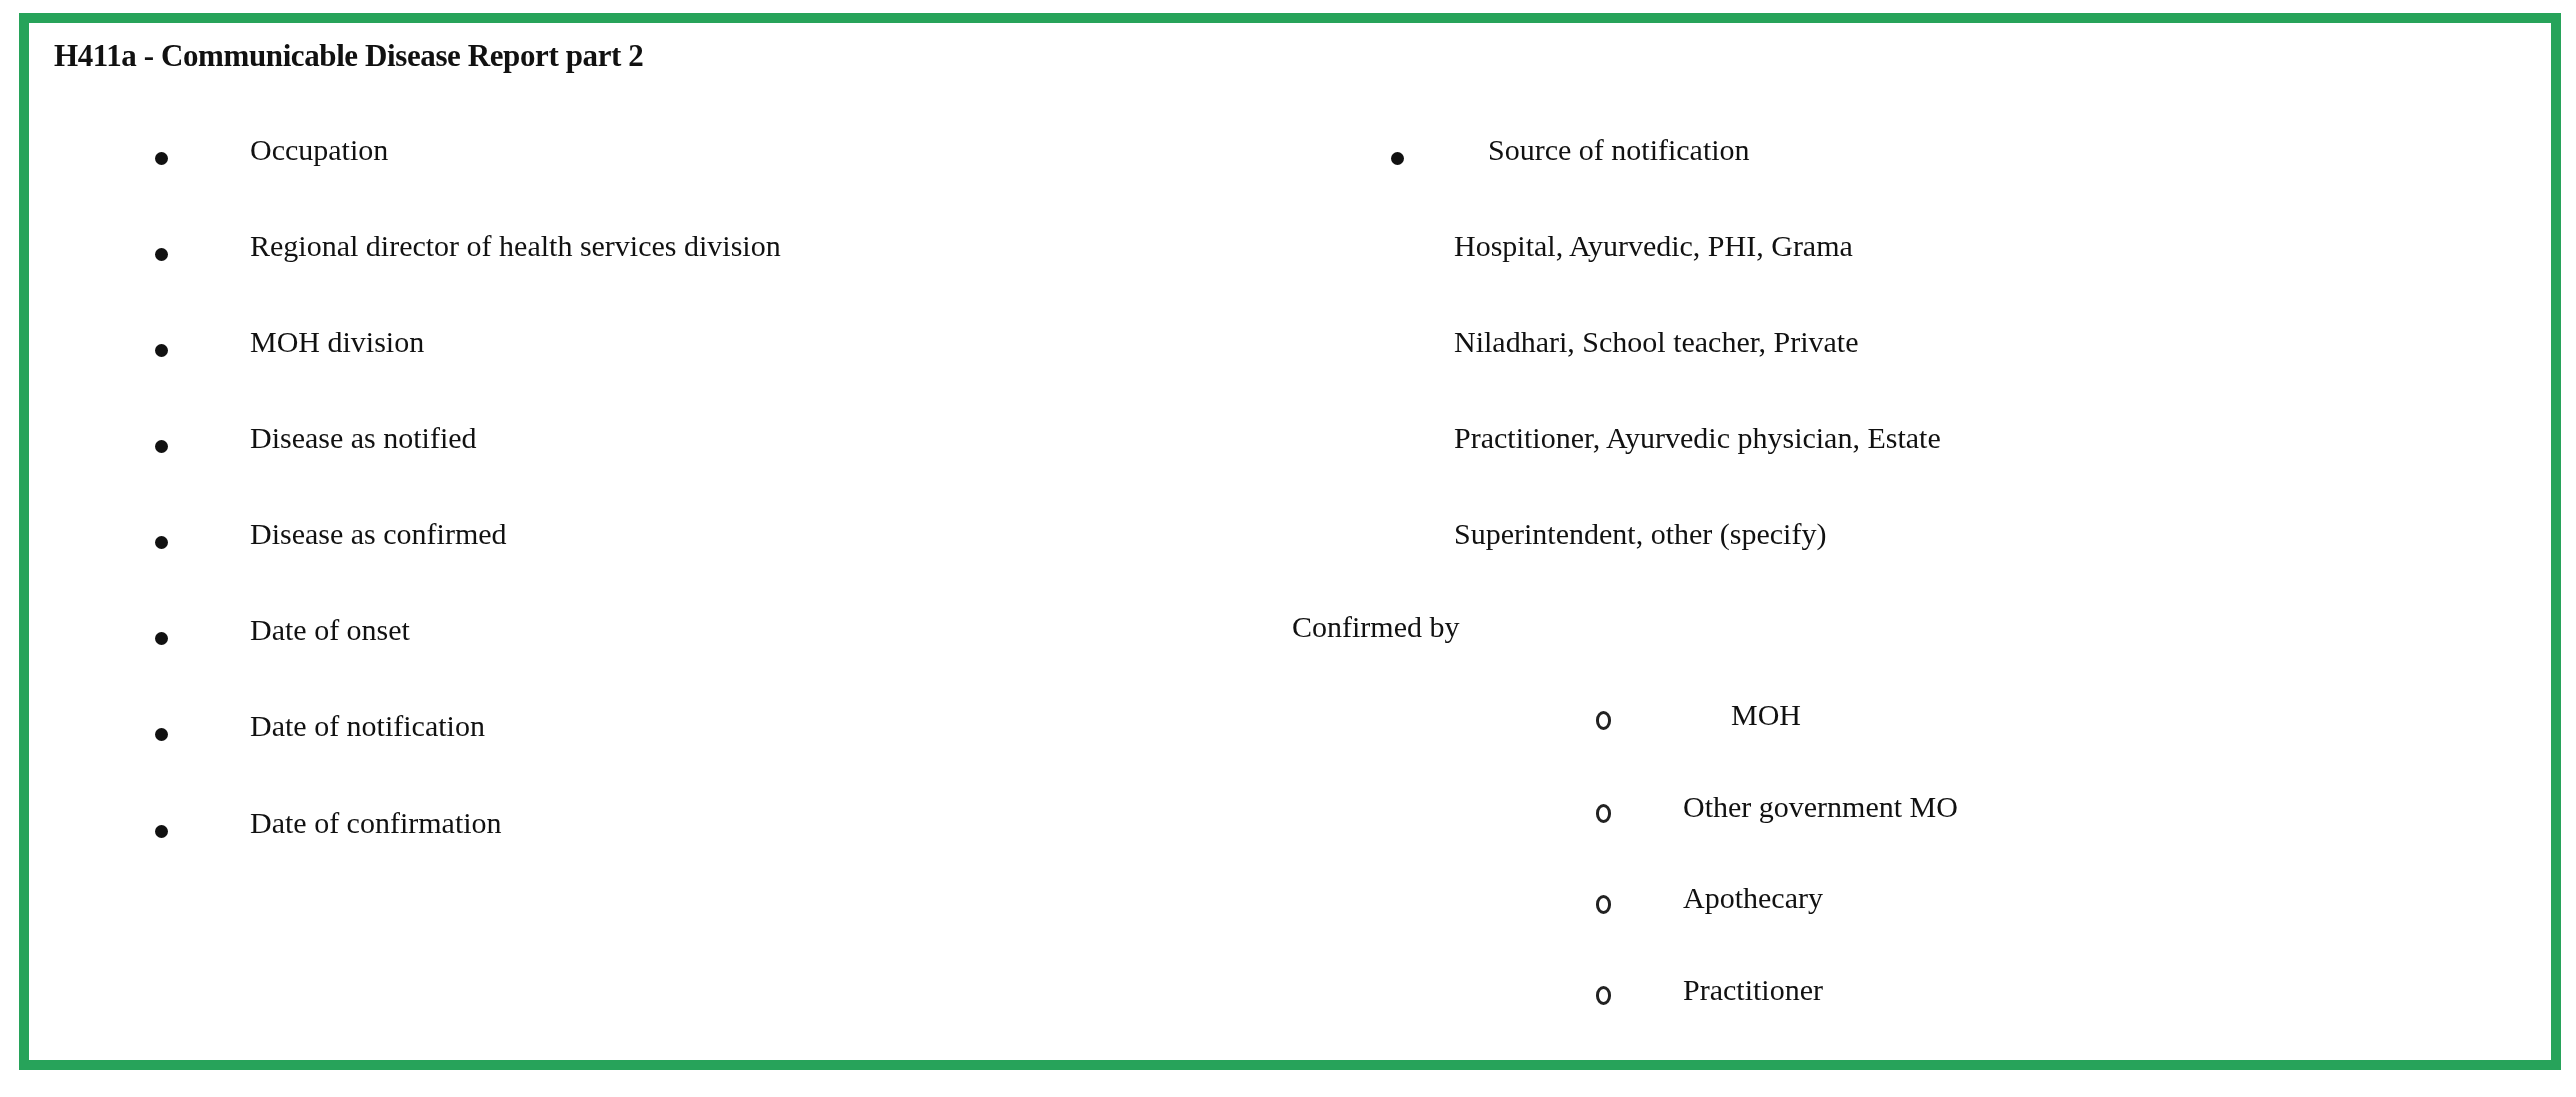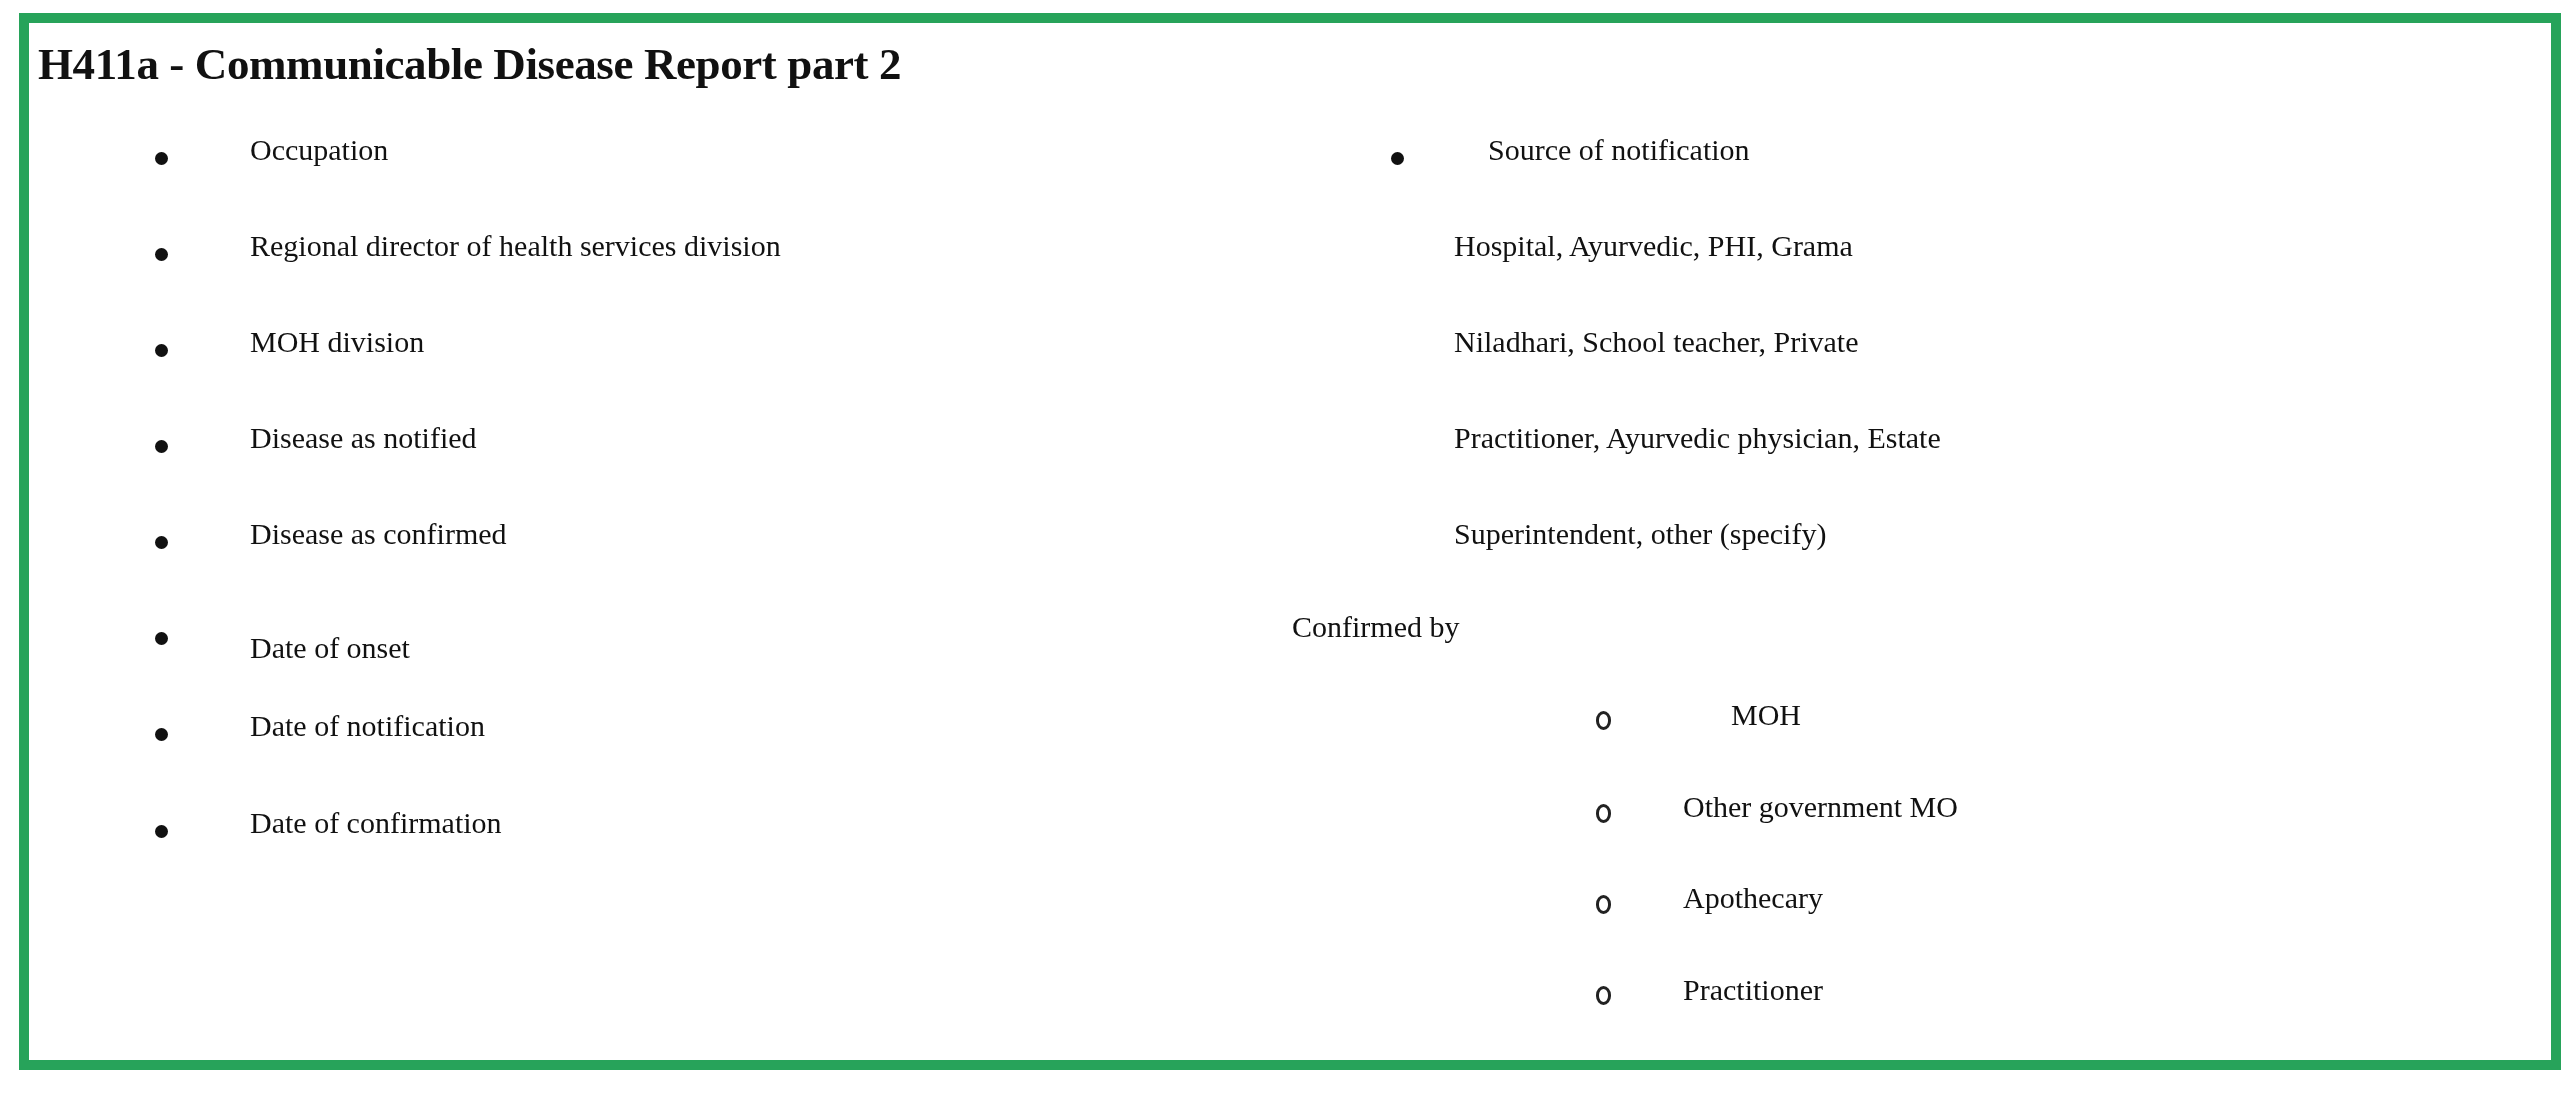--- a/index.html
+++ b/index.html
@@ -1,20 +1,20 @@
 <!DOCTYPE html>
 <html style="font-size:12.3px"><head>
 <meta charset="utf-8">
 <style>
   html, body { margin:0; padding:0; background:#ffffff; }
   body { width:2576px; height:1098px; position:relative; overflow:hidden;
          font-family:"Liberation Serif","DejaVu Serif",serif; color:#111; }
   .frame { position:absolute; left:19px; top:13px; width:2522px; height:1037px;
            border:10.8px solid #27a35a; box-sizing:content-box; }
-  .title { position:absolute; left:38px; top:38px; font-size:45px; font-weight:bold;
+  .title { position:absolute; left:54px; top:38px; font-size:31px; font-weight:bold;
            white-space:nowrap; letter-spacing:-0.4px; }
   .row { position:absolute; font-size:30px; white-space:nowrap; line-height:1; }
   .dot { position:absolute; width:13px; height:13px; border-radius:50%; background:#111; }
   .ring { position:absolute; width:15.4px; height:18.5px; border-radius:50%; border:3.1px solid #222; box-sizing:border-box; }
 </style>
 </head>
 <body>
 
 <div class="frame"></div>
 
@@ -30,21 +30,21 @@
   <div class="dot" style="left:155px; top:344px;"></div>
   <div class="row" style="left:250px; top:327px;">MOH division</div>
 
   <div class="dot" style="left:155px; top:440px;"></div>
   <div class="row" style="left:250px; top:423px;">Disease as notified</div>
 
   <div class="dot" style="left:155px; top:536px;"></div>
   <div class="row" style="left:250px; top:519px;">Disease as confirmed</div>
 
   <div class="dot" style="left:155px; top:632px;"></div>
-  <div class="row" style="left:250px; top:633px;">Date of onset</div>
+  <div class="row" style="left:250px; top:615px;">Date of onset</div>
 
   <div class="dot" style="left:155px; top:728px;"></div>
   <div class="row" style="left:250px; top:711px;">Date of notification</div>
 
   <div class="dot" style="left:155px; top:825px;"></div>
   <div class="row" style="left:250px; top:808px;">Date of confirmation</div>
 </div>
 
 <div>
   <div class="dot" style="left:1391px; top:152px;"></div>

